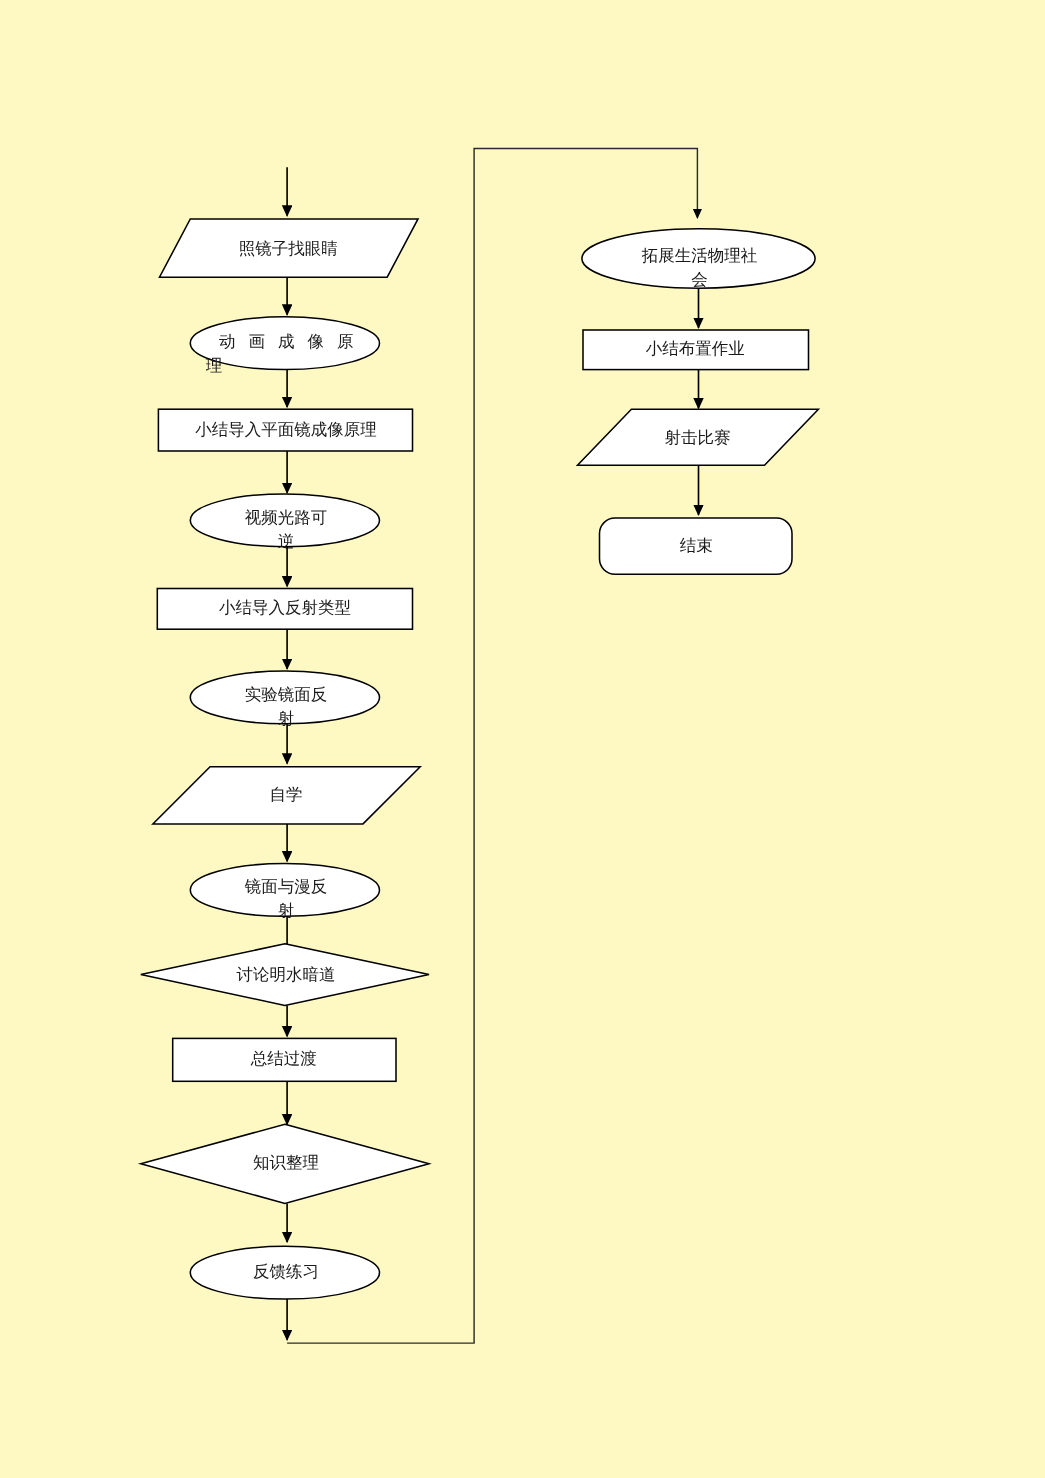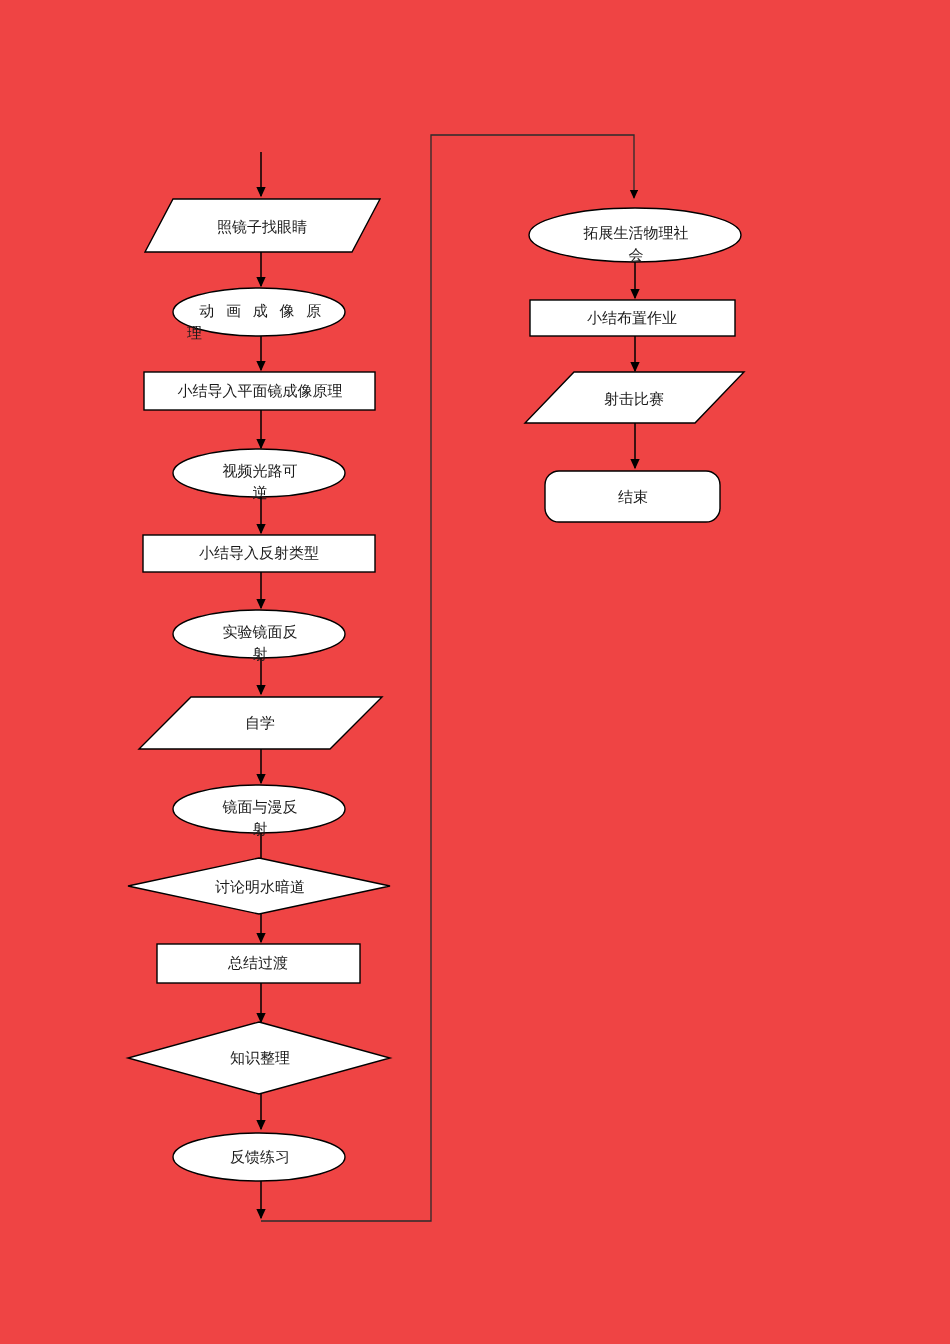--- a/index.html
+++ b/index.html
@@ -10,21 +10,21 @@
   body {
     width: 950px;
     height: 1344px;
     font-family: "DejaVu Sans", "Liberation Sans", sans-serif;
     overflow: hidden;
   }
   #flow-root {
     position: relative;
     width: 950px;
     height: 1344px;
-    background: #ef4444;
+    background: #fef9c3;
     text-align: center;
   }
   svg#flow-svg {
     display: block;
     width: 950px;
     height: 1344px;
   }
   .shape-outline {
     fill: #ffffff;
     stroke: #000000;

